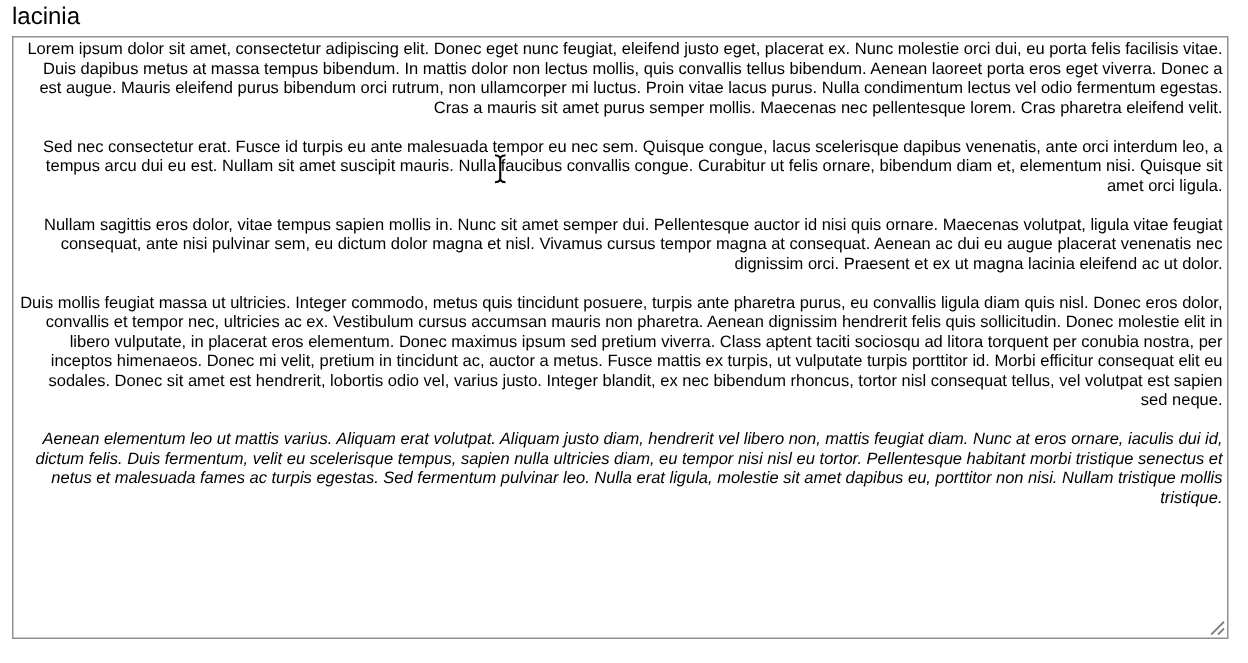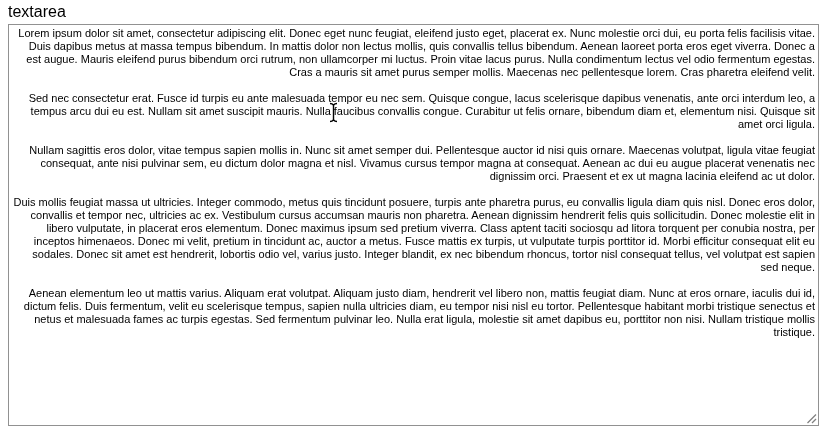--- a/index.html
+++ b/index.html
@@ -41,20 +41,21 @@
     overflow: hidden;
     cursor: text;
     text-align: right;
   }
   .ta p {
     margin: 0 0 13px 0;
     padding: 0;
   }
   .ta p:last-of-type {
     margin-bottom: 1px;
+    font-style: italic;
   }
   .resize-grip {
     position: absolute;
     right: 1px;
     bottom: 1px;
     width: 11px;
     height: 11px;
     cursor: nwse-resize;
   }
   .ibeam-cursor {
@@ -64,21 +65,21 @@
     width: 11px;
     height: 21px;
     pointer-events: none;
   }
 </style>
 </head>
 <body>
 
 <div class="page">
 
-  <div class="ta-label">textarea</div>
+  <div class="ta-label">lacinia</div>
 
   <div class="ta">
     <p>Lorem ipsum dolor sit amet, consectetur adipiscing elit. Donec eget nunc feugiat, eleifend justo eget, placerat ex. Nunc molestie orci dui, eu porta felis facilisis vitae. Duis dapibus metus at massa tempus bibendum. In mattis dolor non lectus mollis, quis convallis tellus bibendum. Aenean laoreet porta eros eget viverra. Donec a est augue. Mauris eleifend purus bibendum orci rutrum, non ullamcorper mi luctus. Proin vitae lacus purus. Nulla condimentum lectus vel odio fermentum egestas. Cras a mauris sit amet purus semper mollis. Maecenas nec pellentesque lorem. Cras pharetra eleifend velit.</p>
     <p>Sed nec consectetur erat. Fusce id turpis eu ante malesuada tempor eu nec sem. Quisque congue, lacus scelerisque dapibus venenatis, ante orci interdum leo, a tempus arcu dui eu est. Nullam sit amet suscipit mauris. Nulla faucibus convallis congue. Curabitur ut felis ornare, bibendum diam et, elementum nisi. Quisque sit amet orci ligula.</p>
     <p>Nullam sagittis eros dolor, vitae tempus sapien mollis in. Nunc sit amet semper dui. Pellentesque auctor id nisi quis ornare. Maecenas volutpat, ligula vitae feugiat consequat, ante nisi pulvinar sem, eu dictum dolor magna et nisl. Vivamus cursus tempor magna at consequat. Aenean ac dui eu augue placerat venenatis nec dignissim orci. Praesent et ex ut magna lacinia eleifend ac ut dolor.</p>
     <p>Duis mollis feugiat massa ut ultricies. Integer commodo, metus quis tincidunt posuere, turpis ante pharetra purus, eu convallis ligula diam quis nisl. Donec eros dolor, convallis et tempor nec, ultricies ac ex. Vestibulum cursus accumsan mauris non pharetra. Aenean dignissim hendrerit felis quis sollicitudin. Donec molestie elit in libero vulputate, in placerat eros elementum. Donec maximus ipsum sed pretium viverra. Class aptent taciti sociosqu ad litora torquent per conubia nostra, per inceptos himenaeos. Donec mi velit, pretium in tincidunt ac, auctor a metus. Fusce mattis ex turpis, ut vulputate turpis porttitor id. Morbi efficitur consequat elit eu sodales. Donec sit amet est hendrerit, lobortis odio vel, varius justo. Integer blandit, ex nec bibendum rhoncus, tortor nisl consequat tellus, vel volutpat est sapien sed neque.</p>
     <p>Aenean elementum leo ut mattis varius. Aliquam erat volutpat. Aliquam justo diam, hendrerit vel libero non, mattis feugiat diam. Nunc at eros ornare, iaculis dui id, dictum felis. Duis fermentum, velit eu scelerisque tempus, sapien nulla ultricies diam, eu tempor nisi nisl eu tortor. Pellentesque habitant morbi tristique senectus et netus et malesuada fames ac turpis egestas. Sed fermentum pulvinar leo. Nulla erat ligula, molestie sit amet dapibus eu, porttitor non nisi. Nullam tristique mollis tristique.</p>
 
     <svg class="resize-grip" viewBox="0 0 11 11" xmlns="http://www.w3.org/2000/svg">
       <line x1="1.5" y1="10" x2="10" y2="1.5" stroke="#808080" stroke-width="1.2"></line>

